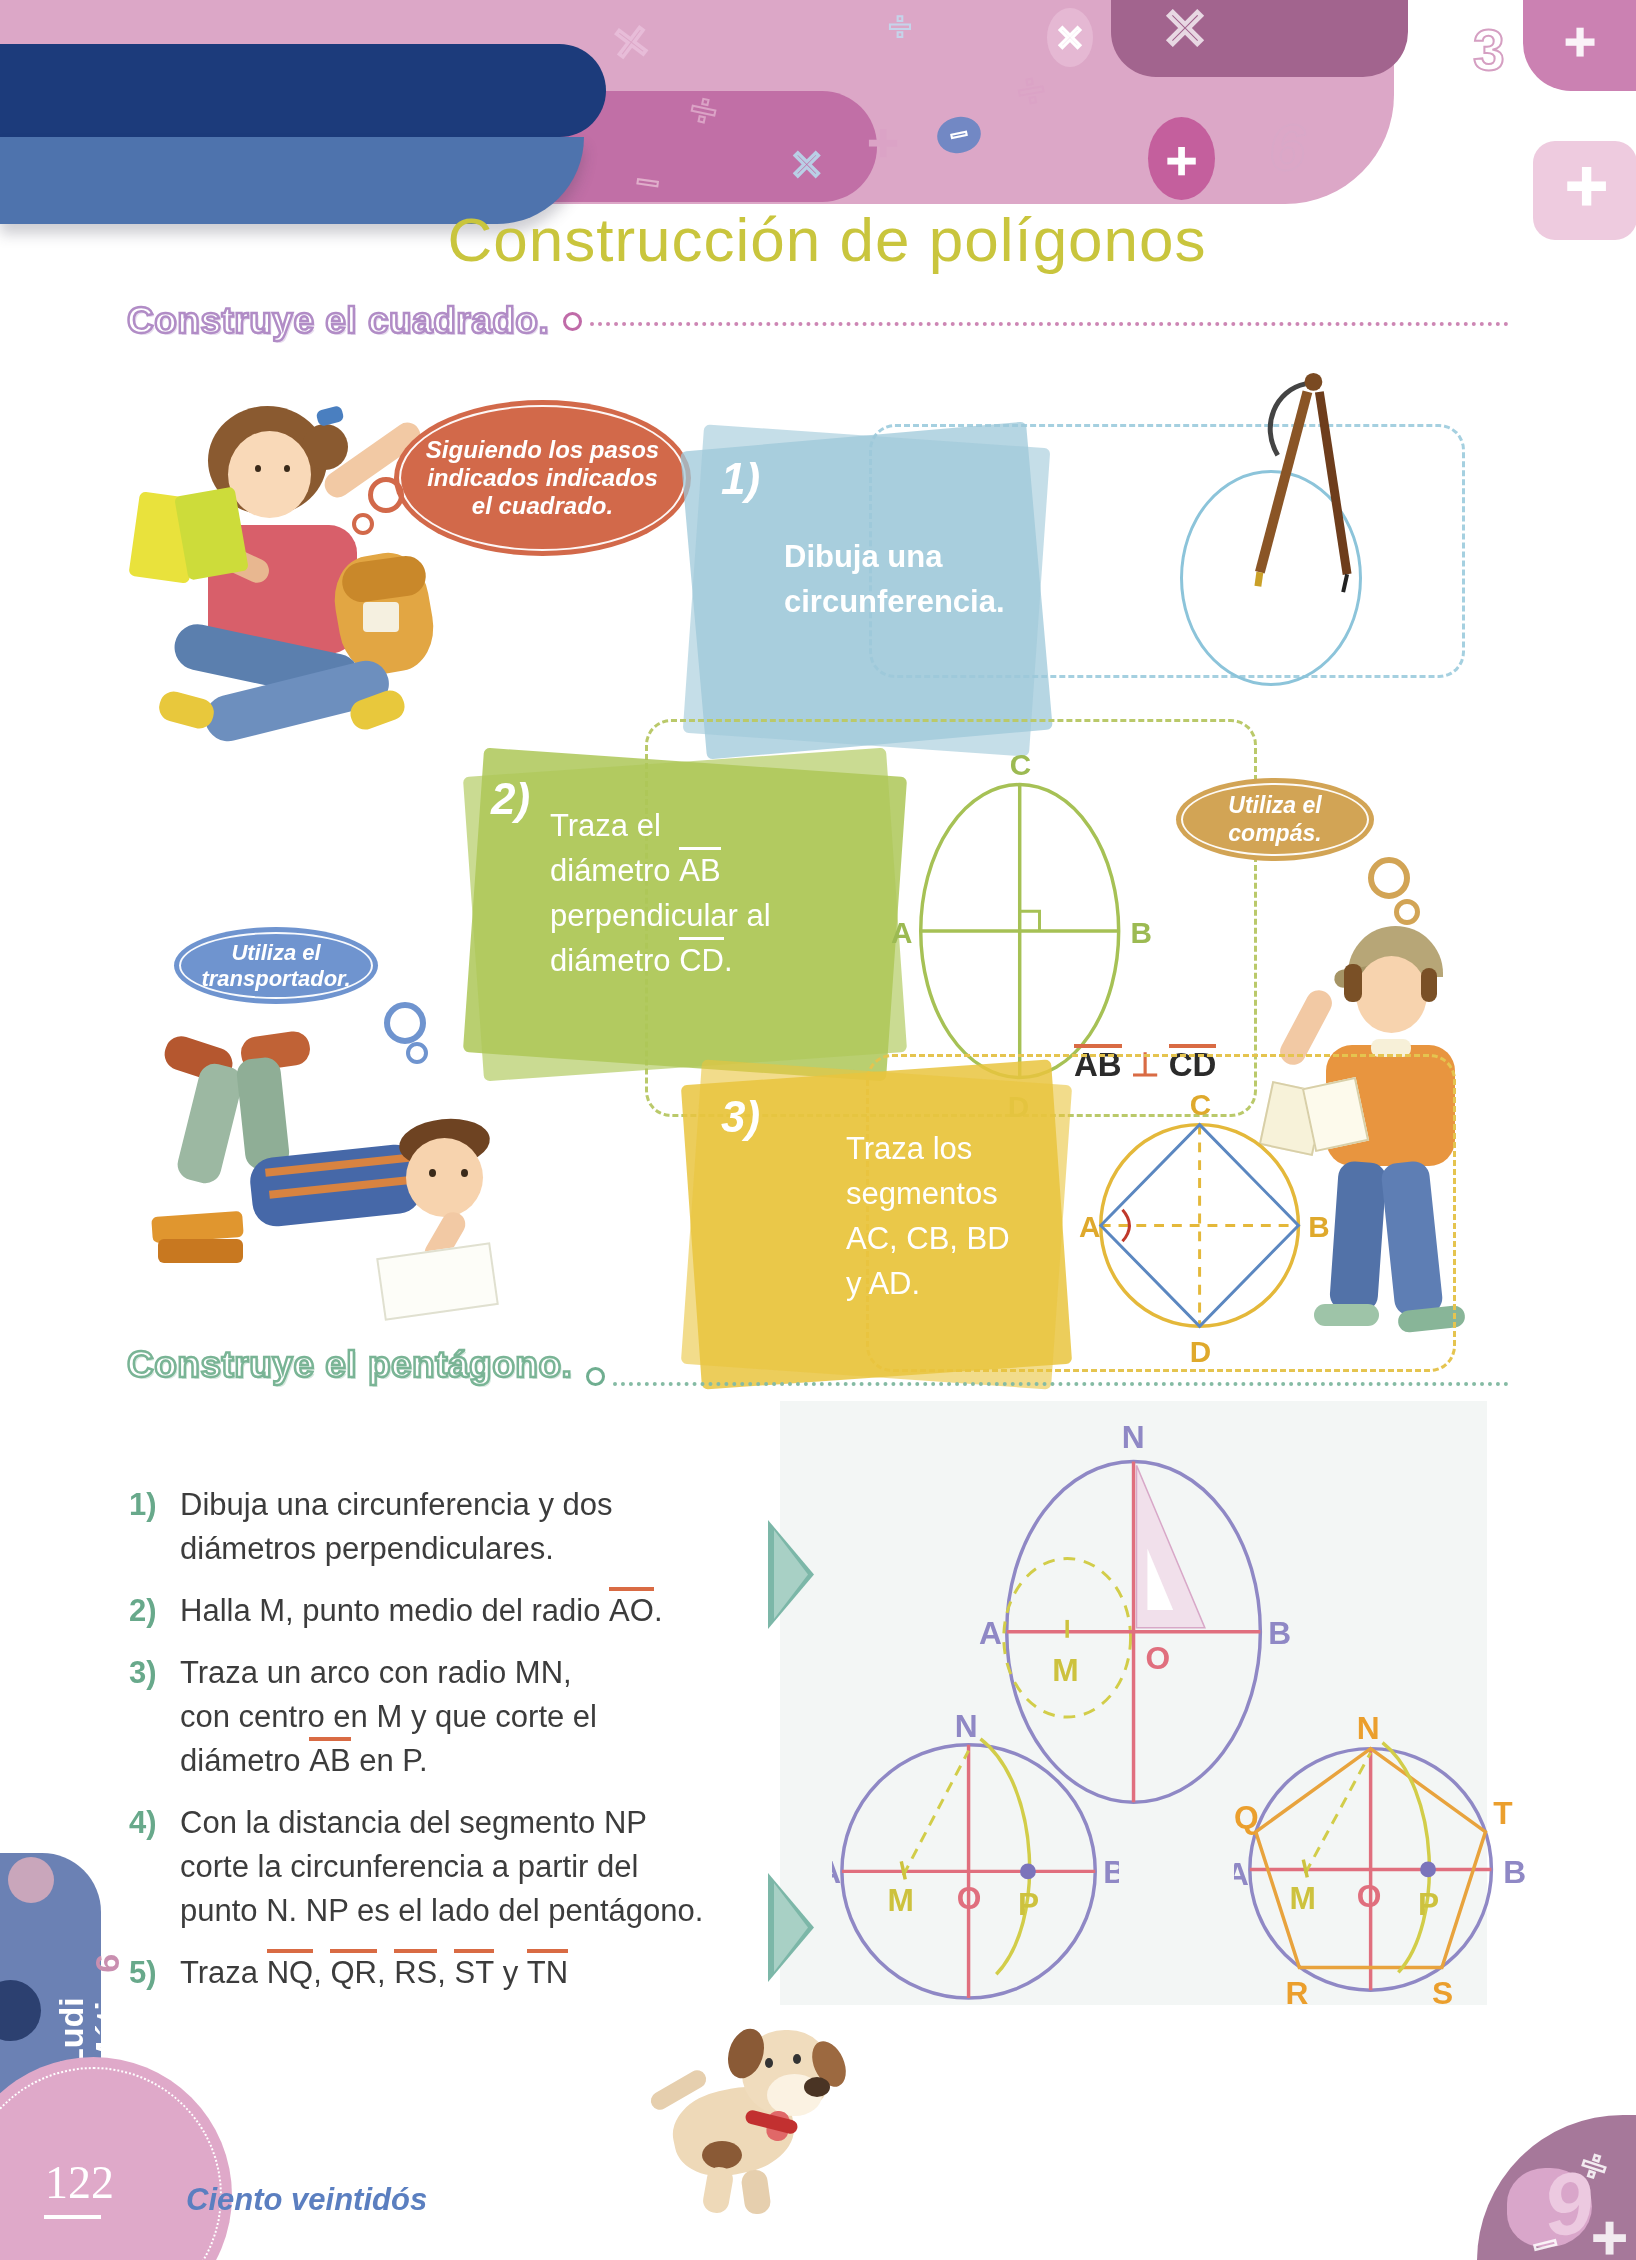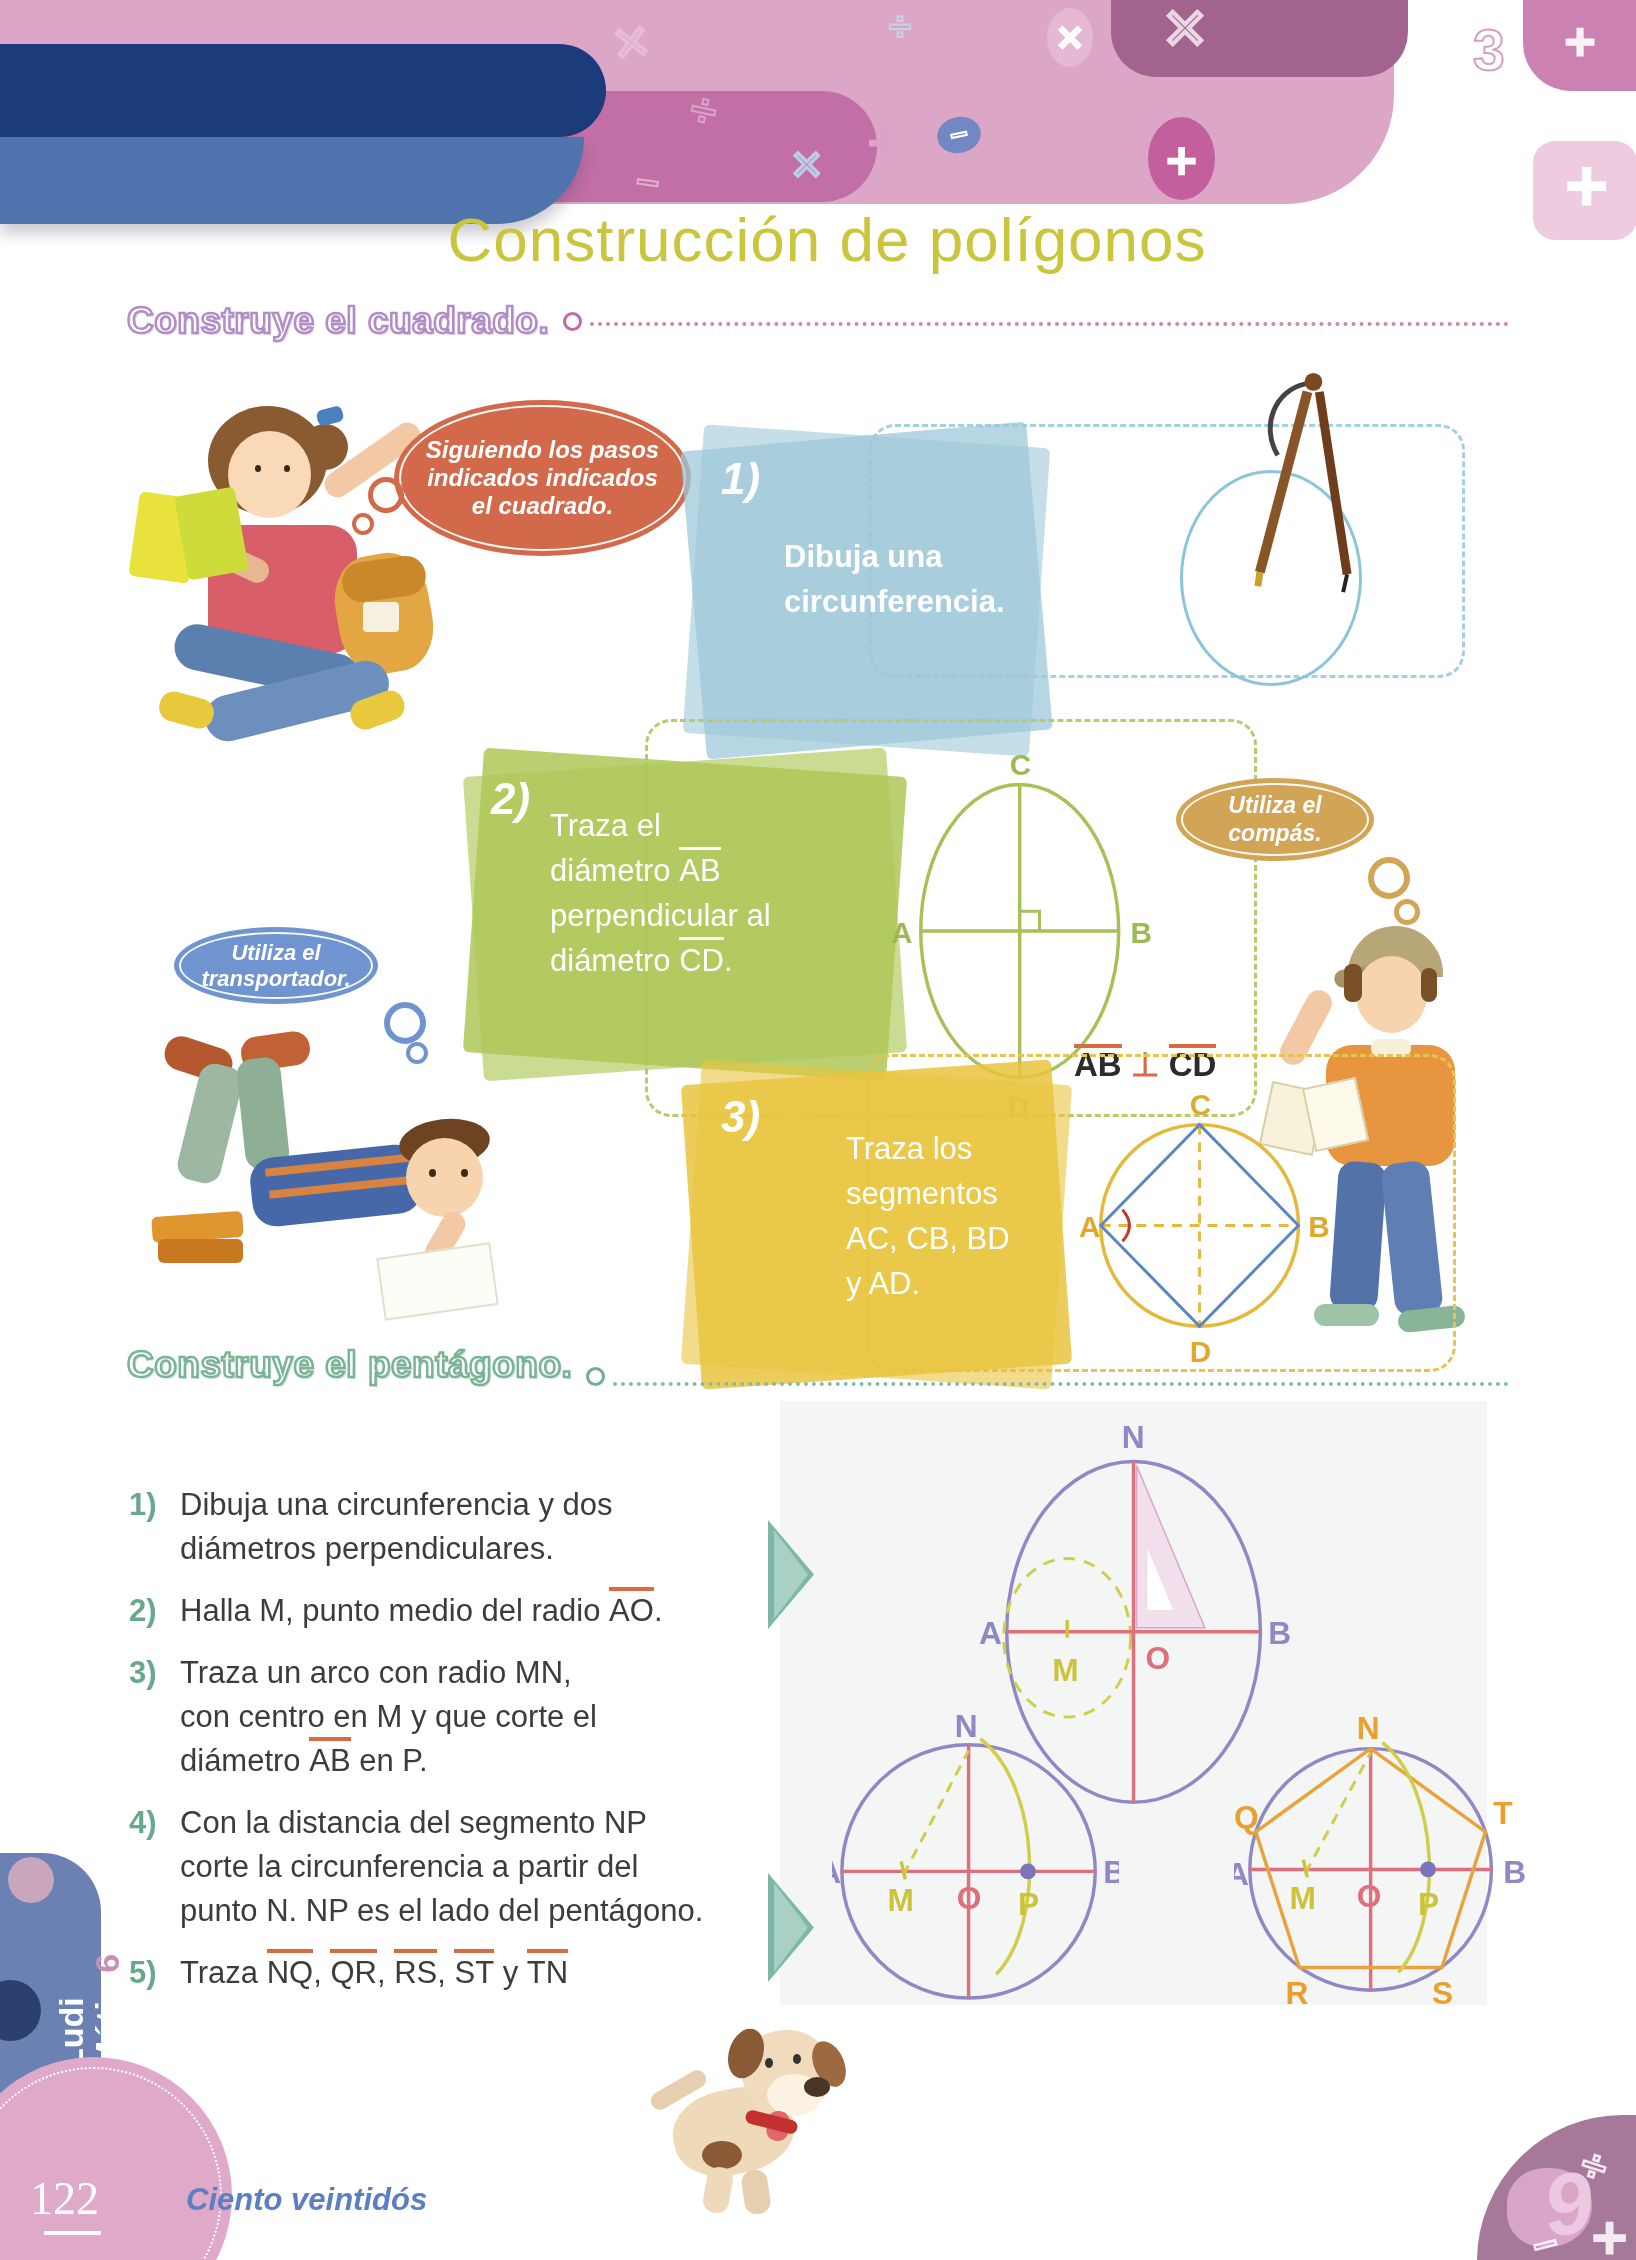--- a/index.html
+++ b/index.html
@@ -53,22 +53,22 @@
               clip-path:polygon(0 0,100% 50%,0 100%);}
   .teal-arrow span{position:absolute;left:6px;top:10px;width:34px;height:89px;background:#a8d0c5;
               clip-path:polygon(0 0,100% 50%,0 100%);display:block;}
   
   .side-blue{left:0;top:1853px;width:101px;height:307px;background:#6b81b4;border-radius:0 59px 0 0;}
   .side-label{left:14px;top:1960px;width:149px;height:69px;transform:rotate(-90deg);
               transform-origin:74px 35px;color:#fff;font-weight:800;font-size:34px;line-height:1.06;}
   .side-label .six{color:#c98fb0;}
   .pink-circle{left:-45px;top:2057px;width:277px;height:277px;border-radius:50%;background:#dfa9c9;}
   .pink-circle::after{content:"";position:absolute;inset:10px;border:2px dotted #fff;border-radius:50%;}
-  .pagenum{left:30px;top:2156px;width:84px;text-align:left;color:#fff;font-size:46px;
-           font-family:"Liberation Serif",serif;margin-top:16px;}
+  .pagenum{left:30px;top:2156px;width:84px;text-align:right;color:#fff;font-size:46px;
+           font-family:"Liberation Serif",serif;}
   .pagenum .bar{display:block;margin:6px auto 0;width:57px;height:4px;background:#fff;}
   .caption{left:186px;top:2182px;color:#5b7fc0;font-size:31px;font-style:italic;font-weight:600;}
   .corner-blob{left:1477px;top:2115px;width:159px;height:146px;background:#a6789a;border-top-left-radius:149px;}
   .corner-pink{left:1507px;top:2168px;width:85px;height:79px;background:#d9a6ca;border-radius:48% 52% 55% 45%;}
   .corner-nine{left:1544px;top:2154px;font-size:87px;font-weight:800;font-style:italic;color:#ecc9e0;transform:rotate(-8deg);}
   .art{position:absolute;}
   .art div{position:absolute;}
 </style>
 </head>
 <body>

